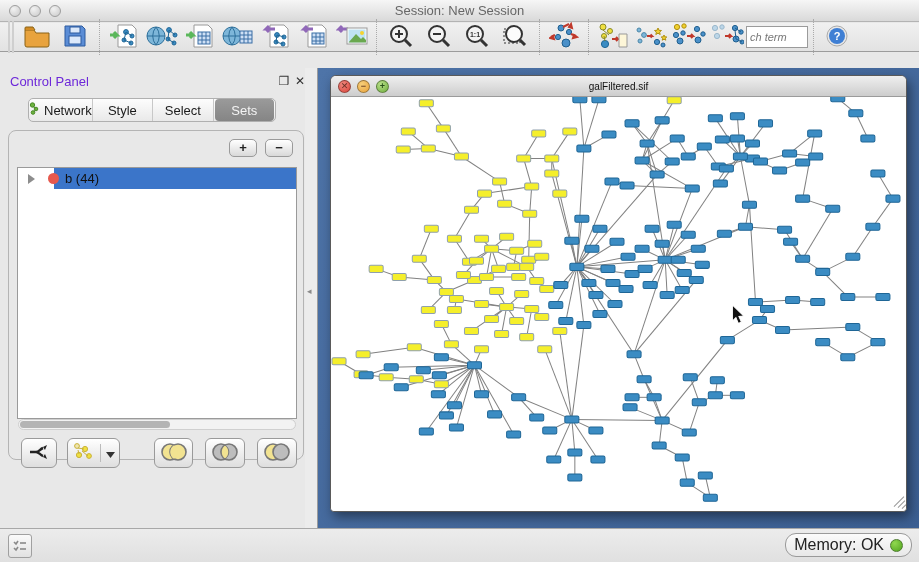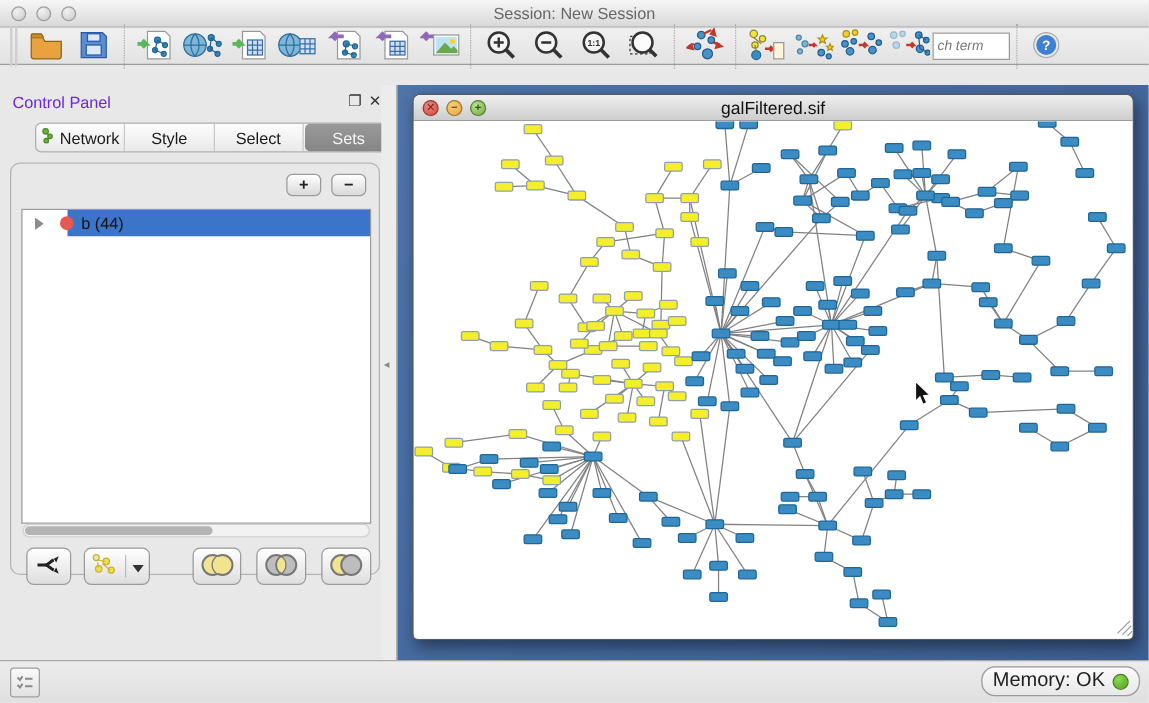--- a/index.html
+++ b/index.html
@@ -34,21 +34,21 @@
   .control-panel { position:absolute; left:0; top:0; width:318px; height:460px; background:#e8e8e8; }
   .splitter { position:absolute; left:305px; top:0; width:13px; height:460px; background:#ececec;
     border-right:1px solid #9c9c9c; }
   .splitter .handle { position:absolute; top:218px; left:2px; font-size:9px; color:#8a8a8a; }
 
   .cp-header { height:26px; display:flex; align-items:center; padding:0 10px; }
   .cp-title { font-size:13px; color:#6d28d9; flex:1; }
   .cp-float, .cp-close { width:16px; height:16px; border:none; background:transparent;
     font-size:12px; color:#333; line-height:16px; text-align:center; }
 
-  .tabbar { display:flex; align-items:center; height:24px; margin:4px 0 0 28px; width:288px;
+  .tabbar { display:flex; align-items:center; height:24px; margin:4px 0 0 28px; width:248px;
     background:linear-gradient(#fdfdfd,#e9e9e9); border:1px solid #b0b0b0; border-radius:5px; }
   .tab { flex:1; height:22px; display:flex; align-items:center; justify-content:center; gap:4px;
     font-size:13px; color:#1a1a1a; border-right:1px solid #c8c8c8; }
   .tab:last-child { border-right:none; }
   .tab.active { background:linear-gradient(#9a9a9a,#858585); color:#f4f4f4; border-radius:4px;
     border-right:none; margin:0 1px; }
 
   .cp-panel { position:absolute; left:8px; top:62px; width:296px; height:330px;
     border:1px solid #b4b4b4; border-radius:8px; background:#e8e8e8; }
   .pm-row { position:absolute; top:8px; right:10px; display:flex; gap:8px; }
@@ -87,21 +87,21 @@
     border:1px solid #5a5a5a; border-radius:6px 6px 4px 4px;
     box-shadow:3px 5px 12px rgba(0,0,0,.45); background:#fff; }
   .nw-titlebar { height:21px; background:linear-gradient(#efefef,#cdcdcd);
     border-bottom:1px solid #9b9b9b; border-radius:5px 5px 0 0; display:flex; align-items:center; }
   .nw-lights { display:flex; gap:6px; margin-left:7px; }
   .nw-light { width:13px; height:13px; border-radius:50%; border:1px solid rgba(0,0,0,.35);
     display:flex; align-items:center; justify-content:center; font-size:9px; font-weight:bold; color:rgba(60,20,10,.75); }
   .nw-close { background:radial-gradient(circle at 35% 30%,#f0887e,#d8443a); }
   .nw-min { background:radial-gradient(circle at 35% 30%,#f7cf7a,#e9a33c); }
   .nw-max { background:radial-gradient(circle at 35% 30%,#b9e08a,#6fae3e); color:rgba(10,50,5,.8); }
-  .nw-title { position:absolute; left:0; right:0; text-align:center; font-size:14px; color:#111; }
+  .nw-title { position:absolute; left:0; right:0; text-align:center; font-size:10px; color:#111; }
   .nw-canvas { position:relative; width:575px; height:414px; background:#fff; border-radius:0 0 4px 4px; overflow:hidden; }
   .nw-canvas svg { display:block; }
 
   
   .statusbar { position:absolute; left:0; top:528px; width:919px; height:34px;
     background:linear-gradient(#ececec,#e0e0e0); border-top:1px solid #a8a8a8; }
   .task-btn { position:absolute; left:8px; top:5px; width:24px; height:24px;
     border:1px solid #a0a0a0; border-radius:3px; background:linear-gradient(#fafafa,#e2e2e2);
     display:flex; align-items:center; justify-content:center; }
   .mem-pill { position:absolute; right:7px; top:4px; height:24px; padding:0 8px;

